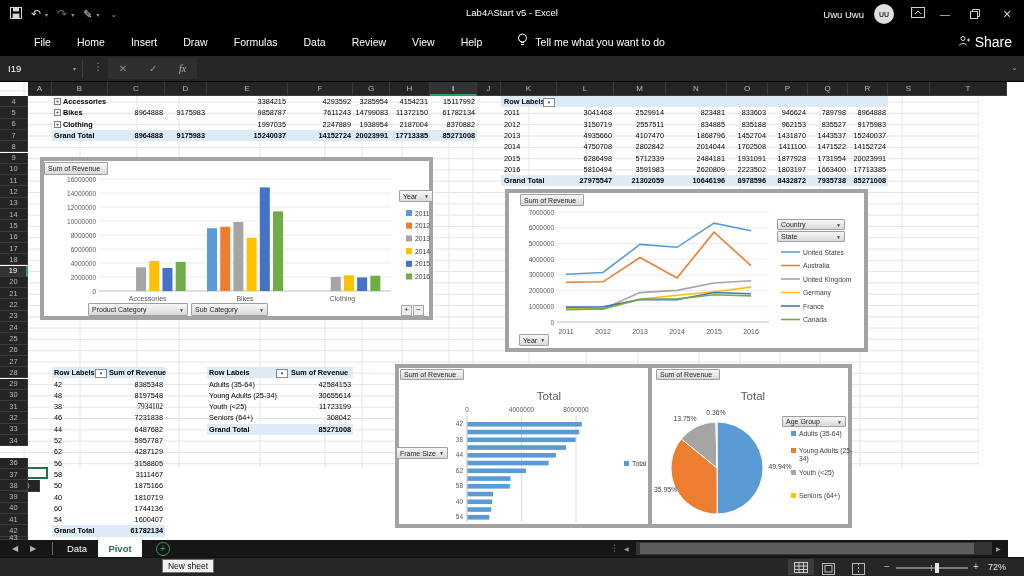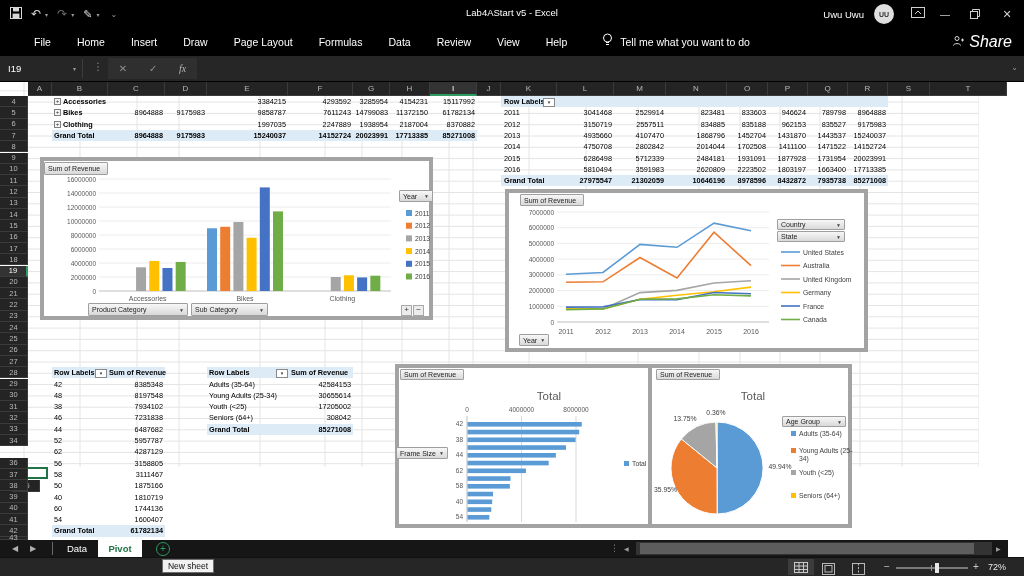--- a/index.html
+++ b/index.html
@@ -75,21 +75,20 @@
       <span style="width:34px;text-align:center;color:#cfcfcf;font-size:11px;">✕</span>
     </div>
   </div>
 
   <div class="ribbon">
     <div id="tabs-container" style="display:flex;align-items:center;margin-left:20px;">
         <div class="rtab" style="padding-left: 14px;">File</div>
         <div class="rtab">Home</div>
         <div class="rtab">Insert</div>
         <div class="rtab">Draw</div>
-        <div class="rtab">Page Layout</div>
         <div class="rtab">Formulas</div>
         <div class="rtab">Data</div>
         <div class="rtab">Review</div>
         <div class="rtab">View</div>
         <div class="rtab">Help</div>
       </div>
     <div style="display:flex;align-items:center;margin-left:22px;">
       <span style="margin-right:7px;">
         <svg width="11" height="14" viewBox="0 0 11 14">
             <circle cx="5.5" cy="5" r="4" fill="none" stroke="#fff"></circle>
@@ -99,21 +98,21 @@
       <span style="color:#fff;font-size:10.5px;">Tell me what you want to do</span>
     </div>
     <div style="position:absolute;right:12px;display:flex;align-items:center;">
       <span style="margin-right:5px;">
         <svg width="12" height="12" viewBox="0 0 12 12">
             <circle cx="5" cy="3.5" r="2" fill="none" stroke="#dcdcdc"></circle>
             <path d="M1.5 10.5 c0-2.5 7-2.5 7 0" fill="none" stroke="#dcdcdc"></path>
             <path d="M9 5 h3 M10.5 3.5 v3" stroke="#dcdcdc"></path>
           </svg>
       </span>
-      <span style="color:#fff;font-size:16px;font-style:italic;">Share</span>
+      <span style="color:#fff;font-size:14px;">Share</span>
     </div>
   </div>
 
   <div class="formula">
     <div style="position:absolute;left:0;top:0;width:82px;height:25px;display:flex;align-items:center;">
       <span style="color:#fff;font-size:9.5px;margin-left:8px;">I19</span>
       <span style="position:absolute;right:6px;color:#9a9a9a;font-size:6px;">▾</span>
     </div>
     <div style="position:absolute;left:82px;top:3px;width:1px;height:19px;background:#3d3d3d;"></div>
     <span style="position:absolute;left:93px;top:5px;color:#8f8f8f;font-size:10px;letter-spacing:0;">⋮</span>
@@ -385,21 +384,21 @@
     <div class="cell cellr bold" style="left: 816px; top: 176.1px; width: 70px; z-index: 3;">85271008</div>
     <div class="tblfill" style="left: 52px; top: 367.2px; width: 113px; height: 11.3px; z-index: 2;"></div>
     <div class="cell bold" style="left: 54px; top: 368.2px; z-index: 3;">Row Labels</div>
     <div class="ddbox" style="left: 95px; top: 368.7px; width: 12px; height: 9px; z-index: 4;">▾</div>
     <div class="cell bold" style="left: 109px; top: 368.2px; z-index: 3;">Sum of Revenue</div>
     <div class="cell" style="left: 54px; top: 379.5px; z-index: 3;">42</div>
     <div class="cell cellr" style="left: 93px; top: 379.5px; width: 70px; z-index: 3;">8385348</div>
     <div class="cell" style="left: 54px; top: 390.8px; z-index: 3;">48</div>
     <div class="cell cellr" style="left: 93px; top: 390.8px; width: 70px; z-index: 3;">8197548</div>
     <div class="cell" style="left: 54px; top: 402.1px; z-index: 3;">38</div>
-    <div class="cell cellr" style="left: 93px; top: 402.1px; width: 70px; z-index: 3;">7934102</div>
+    <div class="cell cellr" style="left: 93px; top: 402.1px; width: 70px; z-index: 3; font-family: Liberation Serif, serif;">7934102</div>
     <div class="cell" style="left: 54px; top: 413.4px; z-index: 3;">46</div>
     <div class="cell cellr" style="left: 93px; top: 413.4px; width: 70px; z-index: 3;">7231838</div>
     <div class="cell" style="left: 54px; top: 424.7px; z-index: 3;">44</div>
     <div class="cell cellr" style="left: 93px; top: 424.7px; width: 70px; z-index: 3;">6487682</div>
     <div class="cell" style="left: 54px; top: 436px; z-index: 3;">52</div>
     <div class="cell cellr" style="left: 93px; top: 436px; width: 70px; z-index: 3;">5957787</div>
     <div class="cell" style="left: 54px; top: 447.3px; z-index: 3;">62</div>
     <div class="cell cellr" style="left: 93px; top: 447.3px; width: 70px; z-index: 3;">4287129</div>
     <div class="cell" style="left: 54px; top: 458.6px; z-index: 3;">56</div>
     <div class="cell cellr" style="left: 93px; top: 458.6px; width: 70px; z-index: 3;">3158805</div>
@@ -418,21 +417,21 @@
     <div class="cell cellr bold" style="left: 93px; top: 526.4px; width: 70px; z-index: 3;">61782134</div>
     <div class="tblfill" style="left: 207px; top: 367.2px; width: 146px; height: 11.3px; z-index: 2;"></div>
     <div class="cell bold" style="left: 209px; top: 368.2px; z-index: 3;">Row Labels</div>
     <div class="ddbox" style="left: 276px; top: 368.7px; width: 12px; height: 9px; z-index: 4;">▾</div>
     <div class="cell bold" style="left: 291px; top: 368.2px; z-index: 3;">Sum of Revenue</div>
     <div class="cell" style="left: 209px; top: 379.5px; z-index: 3;">Adults (35-64)</div>
     <div class="cell cellr" style="left: 281px; top: 379.5px; width: 70px; z-index: 3;">42584153</div>
     <div class="cell" style="left: 209px; top: 390.8px; z-index: 3;">Young Adults (25-34)</div>
     <div class="cell cellr" style="left: 281px; top: 390.8px; width: 70px; z-index: 3;">30655614</div>
     <div class="cell" style="left: 209px; top: 402.1px; z-index: 3;">Youth (&lt;25)</div>
-    <div class="cell cellr" style="left: 281px; top: 402.1px; width: 70px; z-index: 3;">17205002</div>
+    <div class="cell cellr" style="left: 281px; top: 402.1px; width: 70px; z-index: 3;">11723199</div>
     <div class="cell" style="left: 209px; top: 413.4px; z-index: 3;">Seniors (64+)</div>
     <div class="cell cellr" style="left: 281px; top: 413.4px; width: 70px; z-index: 3;">308042</div>
     <div class="tblfill" style="left: 207px; top: 423.7px; width: 146px; height: 11.3px; z-index: 2;"></div>
     <div class="cell bold" style="left: 209px; top: 424.7px; z-index: 3;">Grand Total</div>
     <div class="cell cellr bold" style="left: 281px; top: 424.7px; width: 70px; z-index: 3;">85271008</div>
     <div style="left: 429px; top: 264.5px; width: 48px; height: 12.3px; border: 2px solid rgb(33, 115, 70); box-sizing: border-box; z-index: 5;"></div>
     <div style="left: 474px; top: 273.8px; width: 4px; height: 4px; background: rgb(33, 115, 70); border: 1px solid rgb(255, 255, 255); z-index: 6;"></div>
     <div class="chartbox" style="left: 40px; top: 157px; width: 393px; height: 163px; z-index: 5;"><svg width="391" height="161">
         <line x1="55" y1="130" x2="347" y2="130" stroke="#bfbfbf" stroke-width="1"></line>
         <text x="52" y="132.5" text-anchor="end" font-size="6.5" fill="#595959">0</text>

